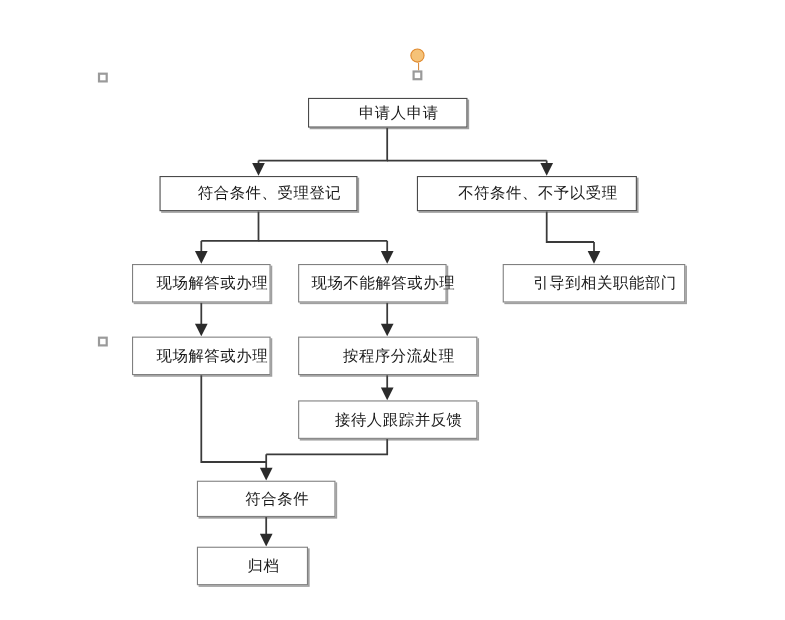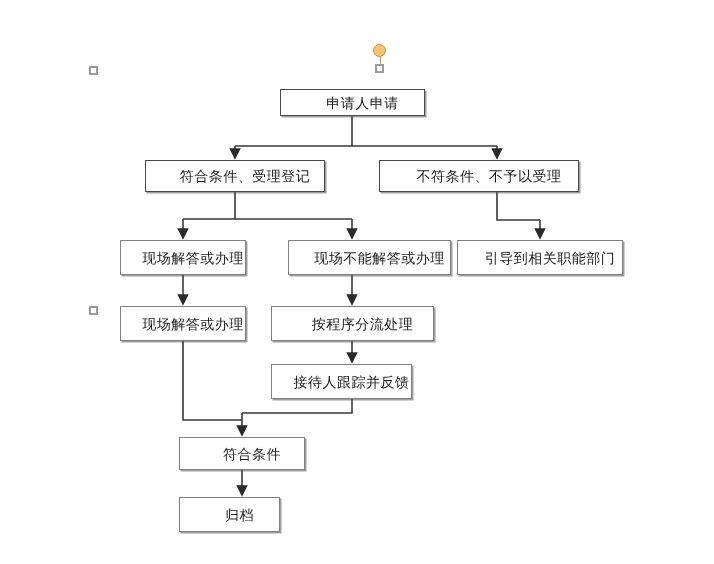--- a/index.html
+++ b/index.html
@@ -133,37 +133,37 @@
   </div>
 
   <div class="node dark-border" style="left:379px; top:160px; width:200px; height:32px;">
     <span>不符条件、不予以受理</span>
   </div>
 
   <div class="node" style="left:120px; top:240px; width:126px; height:35px;">
     <span>现场解答或办理</span>
   </div>
 
-  <div class="node" style="left:288px; top:240px; width:163px; height:35px;">
+  <div class="node" style="left:271px; top:240px; width:135px; height:35px;">
     <span>现场不能解答或办理</span>
   </div>
 
   <div class="node" style="left:457px; top:240px; width:166px; height:35px;">
     <span>引导到相关职能部门</span>
   </div>
 
   <div class="node" style="left:120px; top:306px; width:126px; height:35px;">
     <span>现场解答或办理</span>
   </div>
 
   <div class="node" style="left:271px; top:306px; width:163px; height:35px;">
     <span>按程序分流处理</span>
   </div>
 
-  <div class="node" style="left:271px; top:364px; width:141px; height:35px;">
+  <div class="node" style="left:271px; top:364px; width:163px; height:35px;">
     <span>接待人跟踪并反馈</span>
   </div>
 
   <div class="node" style="left:179px; top:437px; width:126px; height:33px;">
     <span>符合条件</span>
   </div>
 
   <div class="node" style="left:179px; top:497px; width:101px; height:35px;">
     <span>归档</span>
   </div>

